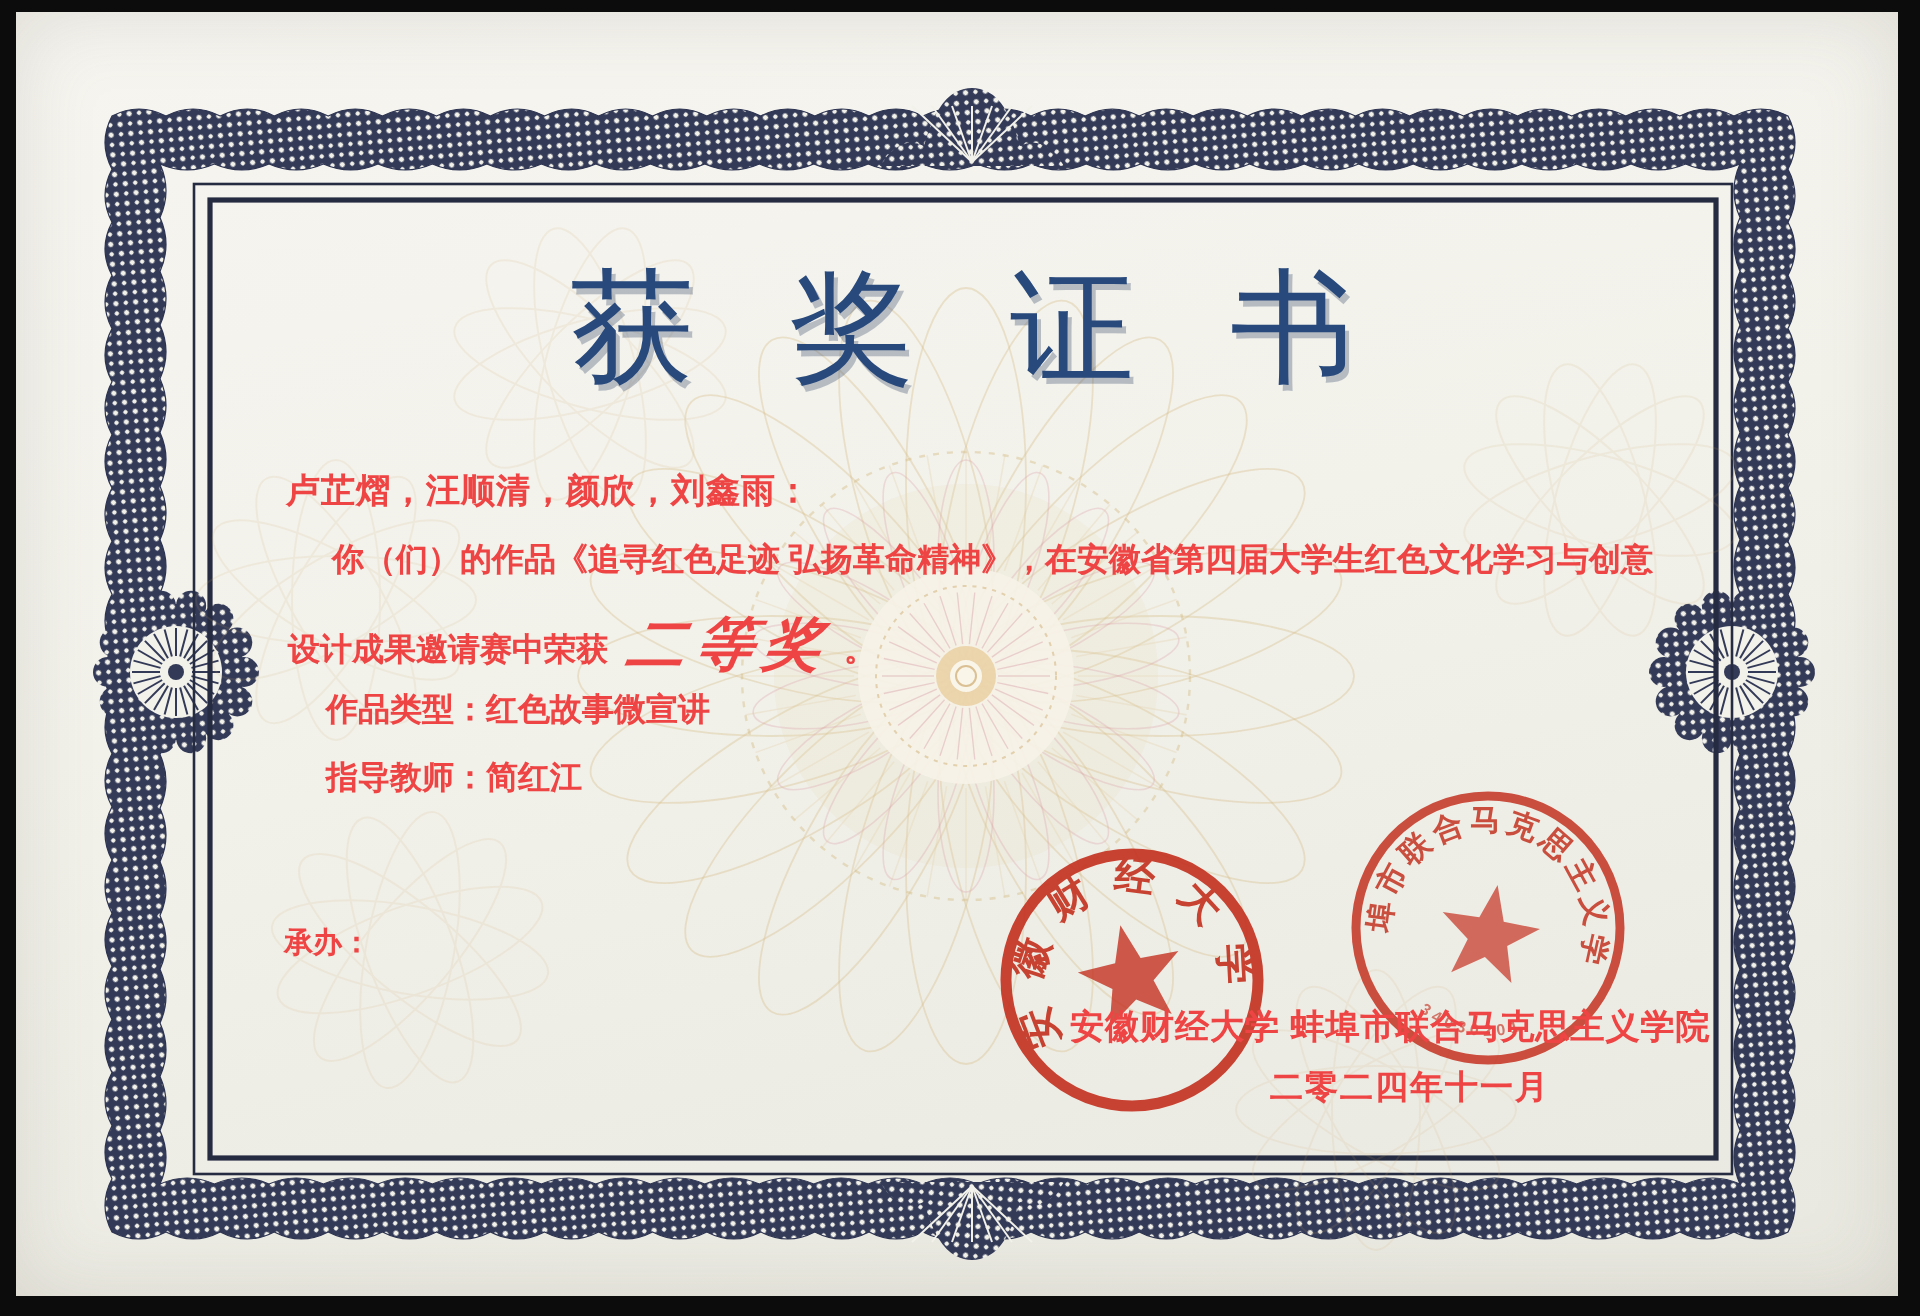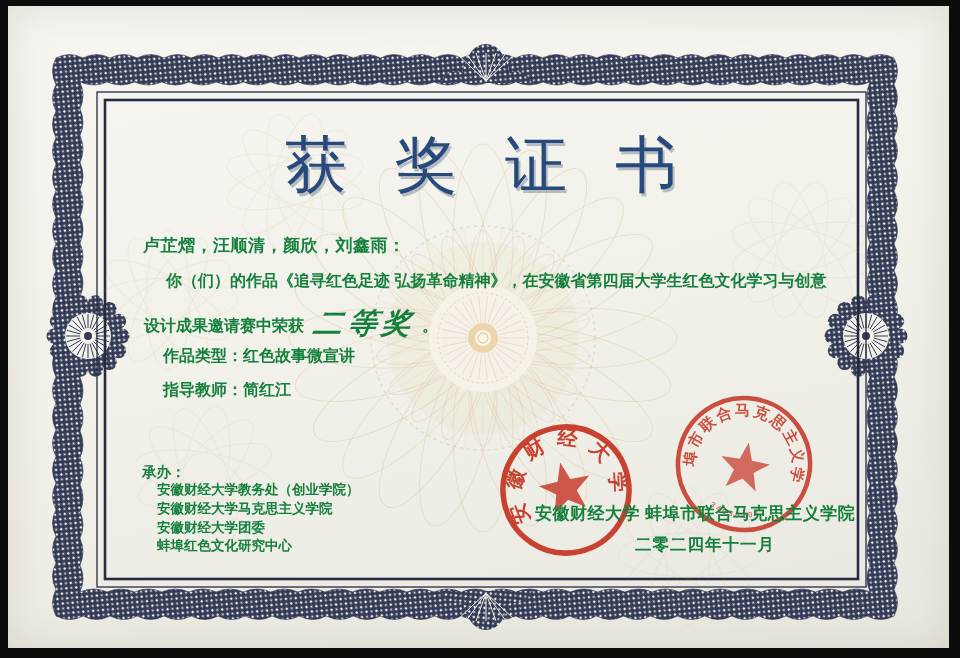--- a/index.html
+++ b/index.html
@@ -2,21 +2,21 @@
 <html style="--title-blue: #28497c; --border-navy: #333a57; --seal-red: #c4301f; --paper: #f2f1ea;"><head>
 <meta charset="utf-8">
 <style>
   html,body{margin:0;padding:0;background:#0c0c0c;}
   #stage{position:relative;width:960px;height:658px;background:#0c0c0c;overflow:hidden;
          font-family:"Liberation Sans","DejaVu Sans",sans-serif;}
   #paper{position:absolute;left:8px;top:6px;width:941px;height:642px;
          background:linear-gradient(168deg,#f6f5f0 0%,#f2f1ea 45%,#e9e8e0 100%);
          box-shadow:inset 0 0 40px rgba(120,115,100,.18);}
   #deco{position:absolute;left:0;top:0;width:960px;height:658px;}
-  .t{position:absolute;font-weight:700;color:#15803d;white-space:nowrap;line-height:1.25;}
+  .t{position:absolute;font-weight:700;color:#ef4444;white-space:nowrap;line-height:1.25;}
   #title{left:481px;top:126px;transform:translateX(-50%);padding-left:48px;
          font-size:62px;letter-spacing:48px;margin-right:-48px;font-weight:400;
          color:var(--title-blue,#28497c);text-shadow:2px 3px 0 rgba(25,45,85,.28);}
   #recipients{left:143px;top:235px;font-size:17px;letter-spacing:.5px;}
   #body1{left:144px;top:271px;font-size:16px;padding-left:22px;}
   #body2{left:144px;top:303px;font-size:16px;}
   .award{display:inline-block;font-size:29px;font-weight:900;font-style:italic;
          letter-spacing:5px;transform:skewX(-10deg);font-family:"Liberation Serif","DejaVu Serif",serif;
          margin:0 6px 0 10px;position:relative;top:2px;}
   #workType{left:163px;top:346px;font-size:16px;}
@@ -350,21 +350,15 @@
   <div class="t" id="body2">
     <span>设计成果邀请赛中荣获</span><span class="award">二等奖</span><span>。</span>
   </div>
   <div class="t" id="workType">
     <span>作品类型：</span><span>红色故事微宣讲</span>
   </div>
   <div class="t" id="advisor">
     <span>指导教师：</span><span>简红江</span>
   </div>
   <div class="t" id="orgLabel">承办：</div>
-  <div class="t" id="orgList">
-    <div>安徽财经大学教务处（创业学院）</div>
-    <div>安徽财经大学马克思主义学院</div>
-    <div>安徽财经大学团委</div>
-    <div>蚌埠红色文化研究中心</div>
-  </div>
   <div class="t" id="issuers">安徽财经大学 蚌埠市联合马克思主义学院</div>
   <div class="t" id="date">二零二四年十一月</div>
 </div>
 
 </body></html>

